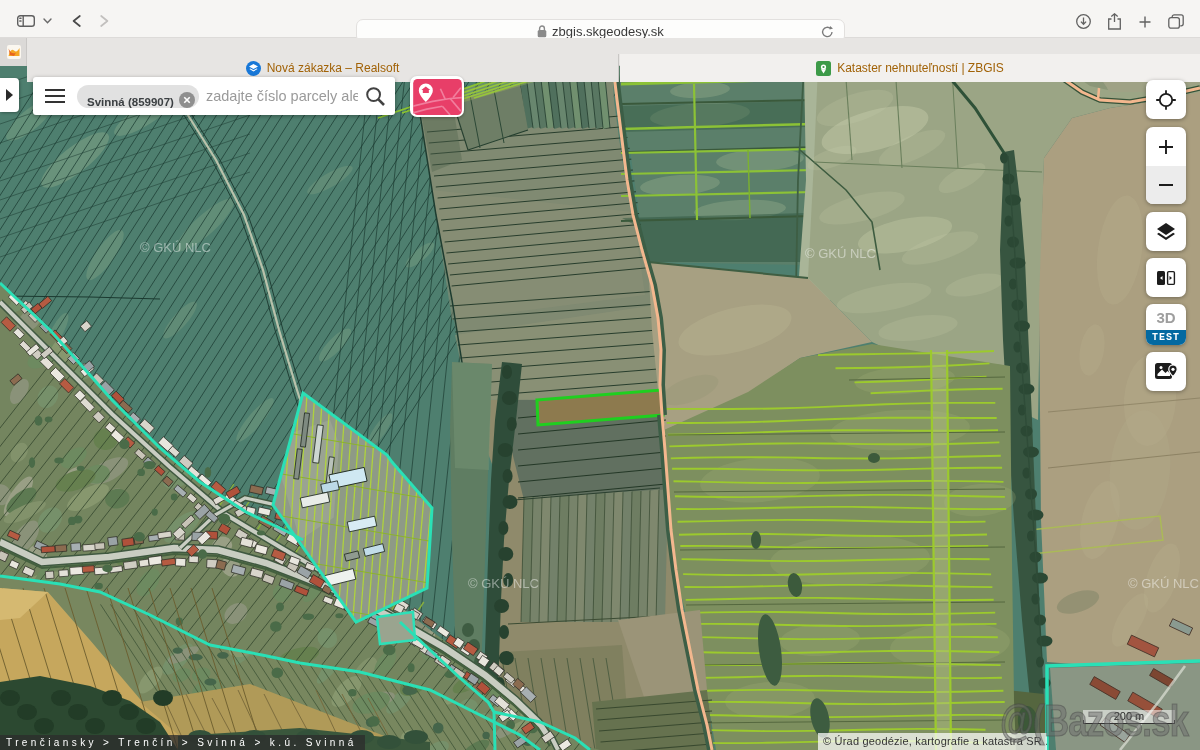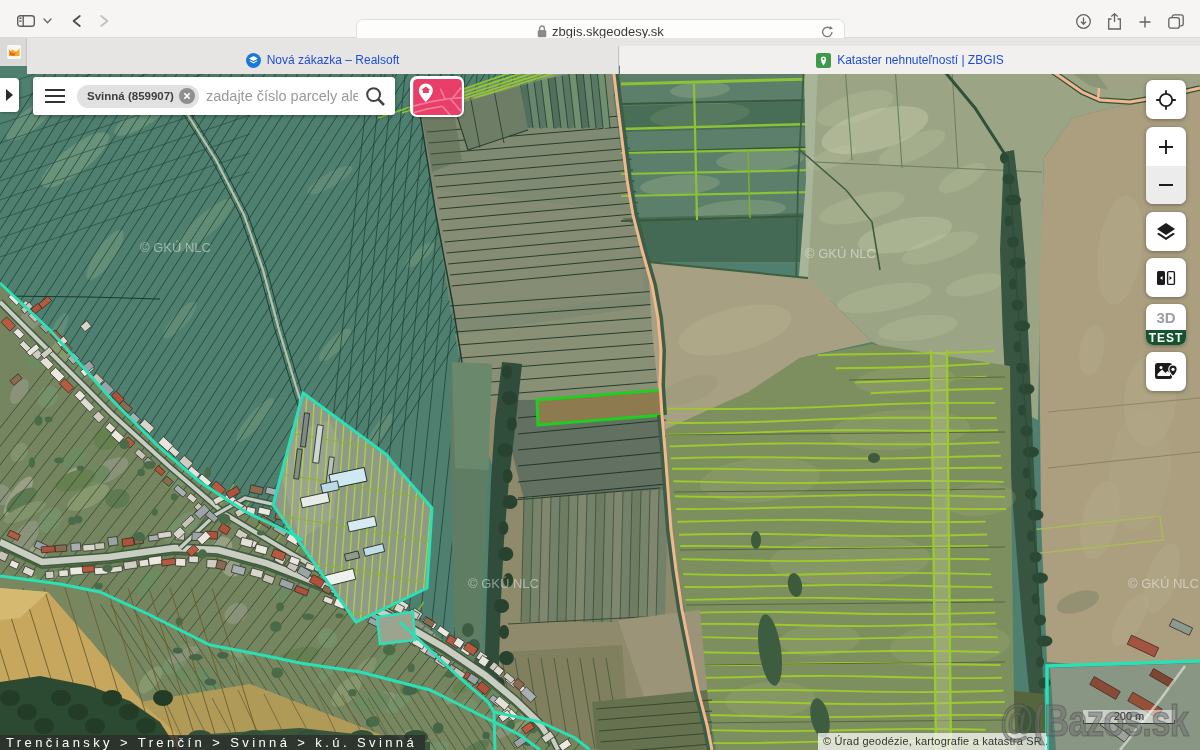--- a/index.html
+++ b/index.html
@@ -1,24 +1,24 @@
 <!DOCTYPE html>
 <html><head><meta charset="utf-8">
 <style>
 * { margin:0; padding:0; box-sizing:border-box; }
 body { width:1200px; height:750px; overflow:hidden; font-family:"Liberation Sans",sans-serif; position:relative; background:#fff; }
 .abs { position:absolute; }
 #toolbar { position:absolute; left:0; top:0; width:1200px; height:38px; background:#f6f5f3; border-bottom:1px solid #dddbd9; }
 #tabbar { position:absolute; left:0; top:38px; width:1200px; height:28px; background:#e7e5e3; border-bottom:1px solid #c9c7c5; }
 #urlbox { position:absolute; left:356px; top:7px; width:489px; height:24px; background:#fdfdfc; border:1px solid #e2e0de; border-radius:7px; display:flex; align-items:center; justify-content:center; font-size:13px; color:#3a3a3a;margin-top:12px; }
-.tab { position:absolute; top:8px; height:28px; display:flex; align-items:center; justify-content:center; font-size:12px; color:#1d4ed8; }
+.tab { position:absolute; top:16px; height:28px; display:flex; align-items:center; justify-content:center; font-size:12px; color:#a16207; }
 #searchbar { position:absolute; left:33px; top:77px; width:362px; height:38px; background:#fff; border-radius:3px; box-shadow:0 1px 4px rgba(0,0,0,0.35); display:flex; align-items:center; }
-#pill { background:#e1e1e1; border-radius:12px; height:23px; display:flex; align-items:center; padding:0 4px 0 10px; margin-left:12px; font-size:11.5px; color:#3c4043; font-weight:bold; white-space:nowrap; }
+#pill { background:#e1e1e1; border-radius:12px; height:23px; display:flex; align-items:flex-end; padding:0 4px 0 10px; margin-left:12px; font-size:11.5px; color:#3c4043; font-weight:bold; white-space:nowrap; }
 .mapbtn { position:absolute; left:1146px; width:40px; background:#fff; border-radius:7px; box-shadow:0 1px 4px rgba(0,0,0,0.35); display:flex; align-items:center; justify-content:center; }
-#crumbs { position:absolute; left:0; bottom:0; height:15px; background:rgba(45,45,45,0.78); color:#fff; font-size:13px; letter-spacing:3.4px; line-height:15px; padding:0 8px 0 6px; }
+#crumbs { position:absolute; left:0; bottom:0; height:15px; background:rgba(45,45,45,0.78); color:#fff; font-size:10px; letter-spacing:3.4px; line-height:15px; padding:0 8px 0 6px; }
 #attrib { position:absolute; left:818px; bottom:0; width:229px; height:17px; background:rgba(255,255,255,0.72); color:#333; font-size:11px; letter-spacing:0.2px; line-height:17px; padding:0 5px; overflow:hidden; white-space:nowrap; }
 #wm { position:absolute; left:1000px; top:696px; font-size:44px; font-weight:bold; color:rgba(108,108,108,0.5); letter-spacing:-1px; -webkit-text-stroke:1.2px rgba(70,70,70,0.45); white-space:nowrap; transform:scaleX(0.79); transform-origin:left top; }
 </style></head>
 <body>
 <div class="abs" style="left:0; top:66px;"><svg width="1200" height="684" viewBox="0 66 1200 684">
 <rect x="0" y="66" width="1200" height="684" fill="#4e7f6f"></rect>
 <ellipse cx="75.0" cy="160.0" rx="42.0" ry="13.0" fill="rgba(168,192,152,0.3)" transform="rotate(-38 75.0 160.0)"></ellipse>
 <ellipse cx="145.0" cy="115.0" rx="36.0" ry="10.0" fill="rgba(168,192,152,0.27)" transform="rotate(-32 145.0 115.0)"></ellipse>
 <ellipse cx="250.0" cy="92.0" rx="30.0" ry="8.0" fill="rgba(168,192,152,0.22)" transform="rotate(-28 250.0 92.0)"></ellipse>
 <ellipse cx="105.0" cy="255.0" rx="30.0" ry="9.0" fill="rgba(168,192,152,0.24)" transform="rotate(-55 105.0 255.0)"></ellipse>
@@ -1244,21 +1244,21 @@
 <div class="mapbtn" style="top:258px; height:39px;">
  <svg width="20" height="20" viewBox="0 0 20 20">
       <rect x="1" y="3" width="8" height="14" rx="1.5" fill="#1c1c1c"></rect>
       <rect x="11.6" y="3.6" width="6.8" height="12.8" rx="1.2" fill="none" stroke="#1c1c1c" stroke-width="1.4"></rect>
       <path d="M6.5 8 L4 10 L6.5 12 Z" fill="#fff"></path>
       <path d="M13.5 8 L16 10 L13.5 12 Z" fill="#1c1c1c"></path>
     </svg>
 </div>
 <div class="mapbtn" style="top:304px; height:41px; flex-direction:column; padding:0; overflow:hidden; border-radius:7px;">
  <div style="width:40px; height:26px; display:flex; align-items:center; justify-content:center; font-size:15px; font-weight:bold; color:#9e9e9e;">3D</div>
- <div style="width:40px; height:15px; background:#14532d; color:#fff; font-size:12px; font-weight:bold; letter-spacing:1px; display:flex; align-items:center; justify-content:center;">TEST</div>
+ <div style="width:40px; height:15px; background:#0369a1; color:#fff; font-size:10px; font-weight:bold; letter-spacing:1px; display:flex; align-items:center; justify-content:center;font-family:Liberation Mono, monospace;">TEST</div>
 </div>
 <div class="mapbtn" style="top:352px; height:39px;">
  <svg width="24" height="22" viewBox="0 0 24 22">
       <rect x="1" y="2" width="17" height="16" rx="2.5" fill="#1c1c1c"></rect>
       <path d="M3.5 13 L8 8.5 L11.5 12 L13.5 10 L16 12.5 V15 H3.5 Z" fill="#fff"></path>
       <circle cx="7" cy="6.5" r="1.5" fill="#fff"></circle>
       <path d="M19 4 a4.2 4.2 0 0 1 4.2 4.2 c0 3 -4.2 7.3 -4.2 7.3 s-4.2 -4.3 -4.2 -7.3 A4.2 4.2 0 0 1 19 4 Z" fill="#1c1c1c" stroke="#fff" stroke-width="1.2"></path>
       <circle cx="19" cy="8.3" r="1.6" fill="#fff"></circle>
     </svg>
 </div>

